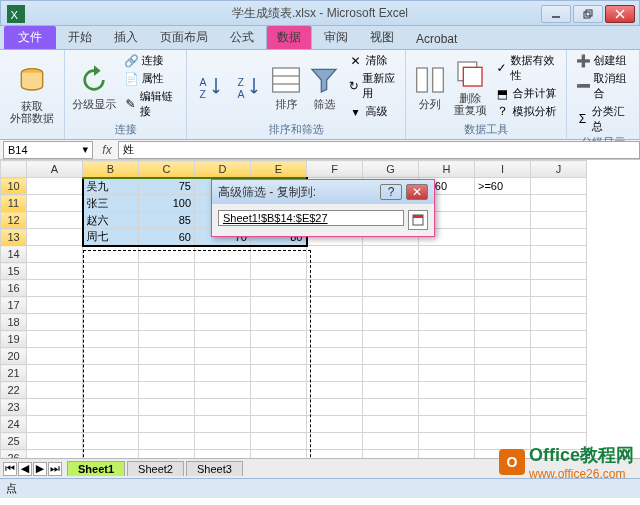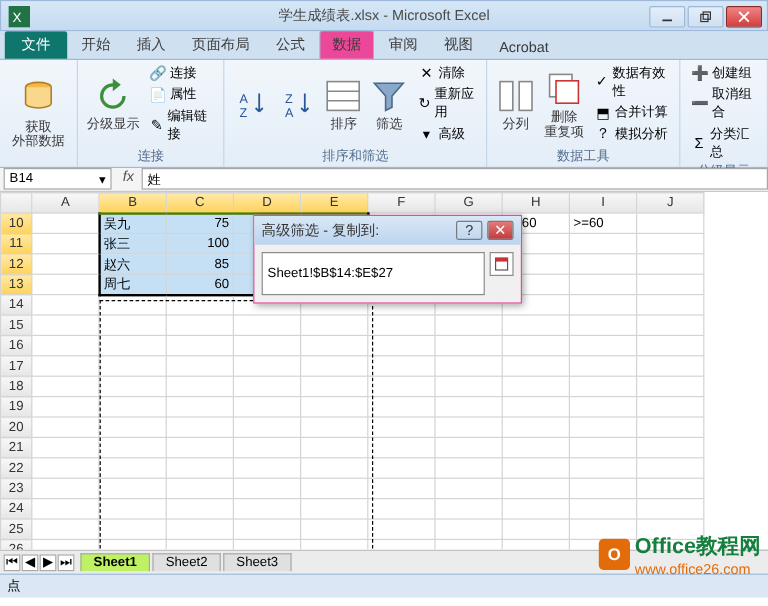--- a/index.html
+++ b/index.html
@@ -8,39 +8,39 @@
     
     .titlebar { height: 26px; background: linear-gradient(#d6e7f7,#c5dbf0); display: flex; align-items: center; justify-content: center; position: relative; border: 1px solid #9db8d9; }
     .titlebar .title { color: #4a4a4a; font-size: 12px; }
     .titlebar .win-controls { position: absolute; right: 4px; top: 4px; display: flex; gap: 2px; }
     .titlebar .ctrl { width: 30px; height: 18px; background: linear-gradient(#e5eef9,#cfe0f1); border: 1px solid #9db8d9; border-radius: 2px; display: flex; align-items: center; justify-content: center; cursor: pointer; }
     .titlebar .ctrl.close { background: linear-gradient(#f08585,#d43d3d); border-color: #8a2a2a; color:#fff; }
     .titlebar .ctrl svg { width: 10px; height: 10px; }
     .excel-icon { position:absolute; left:6px; top:4px; width:18px; height:18px; display:flex; align-items:center; justify-content:center; }
     .tabs { height: 24px; background: #cfe0f1; display: flex; align-items: flex-end; padding: 0 4px; gap: 2px; border-bottom:1px solid #9db8d9; }
     .tab { padding: 3px 10px; font-size: 12px; color: #3b3b3b; cursor: pointer; }
-    .tab.file { background: #0f766e; color: #fff; border-radius: 2px 2px 0 0; padding:3px 14px; }
+    .tab.file { background: #8b5cf6; color: #fff; border-radius: 2px 2px 0 0; padding:3px 14px; }
     .tab.active { background: #ec4899; border: 1px solid #9db8d9; border-bottom: none; border-radius: 3px 3px 0 0; }
 
     
     .ribbon { height: 90px; background: linear-gradient(#f1f6fb,#e4eef8); border-bottom: 1px solid #9db8d9; display:flex; }
     .group { border-right: 1px solid #c3d6ea; padding: 2px 6px 0 6px; display:flex; flex-direction:column; justify-content:space-between; }
     .group-body { display:flex; gap:4px; flex:1; }
     .group-name { text-align:center; font-size:11px; color:#55708f; padding-bottom:2px; }
     .rbtn { display:flex; flex-direction:column; align-items:center; justify-content:center; gap:2px; padding:2px 4px; color:#3b3b3b; min-width:34px; cursor:pointer; }
     .rbtn .ic { width:24px; height:24px; display:flex; align-items:center; justify-content:center; }
     .rbtn.lg .ic { width:32px; height:32px; }
     .rbtn .lbl { font-size:11px; text-align:center; line-height:12px; white-space:nowrap; }
     .stack { display:flex; flex-direction:column; gap:1px; }
     .srow { display:flex; align-items:center; gap:3px; padding:1px 3px; cursor:pointer; }
     .srow .sic { width:14px; height:14px; display:flex; align-items:center; justify-content:center; }
     .srow .slbl { font-size:11px; }
 
     
-    .fx-row { height: 20px; border-bottom:1px solid #c9c9c9; display:flex; background:#f4f4f4; }
+    .fx-row { height: 20px; border-bottom:1px solid #c9c9c9; display:flex; align-items:center; background:#f4f4f4; }
     .name-box { width: 90px; height:18px; background:#fff; border:1px solid #a6a6a6; margin:0 3px; display:flex; align-items:center; padding:0 4px; font-size:11px; justify-content:space-between; }
     .fx-btn { width:22px; text-align:center; font-style:italic; color:#555; }
     .fx-input { flex:1; height:18px; background:#fff; border:1px solid #a6a6a6; padding:0 4px; font-size:11px; }
 
     
     .sheet-wrap { position:relative; height: 298px; overflow:hidden; }
     table.grid { border-collapse:collapse; table-layout:fixed; }
     .grid th, .grid td { border:1px solid #d4d4d4; height:17px; font-size:11px; font-weight:normal; }
     .grid th { background:linear-gradient(#f7f7f7,#e6e6e6); color:#333; text-align:center; }
     .grid td { background:#fff; padding:0 3px; text-align:right; }
@@ -58,21 +58,21 @@
     
     .ants { position:absolute; border:1px dashed #000; pointer-events:none; }
 
     
     .dlg { position:absolute; left:211px; top:179px; width:224px; background:#f0f0f0; border:1px solid #ec4899; box-shadow:2px 2px 6px rgba(0,0,0,.35); }
     .dlg-title { height:24px; background:linear-gradient(#d9e8f7,#bcd4ee); display:flex; align-items:center; padding:0 6px; font-size:12px; color:#333; justify-content:space-between; }
     .dlg-title .controls { display:flex; gap:4px; }
     .dlg-title .controls .c { width:22px;height:16px;border:1px solid #7a7a7a;border-radius:2px;display:flex;align-items:center;justify-content:center;cursor:pointer; }
     .dlg-title .controls .c.close { background:linear-gradient(#e37a7a,#c33b3b); color:#fff; }
     .dlg-body { padding:6px; display:flex; gap:4px; }
-    .dlg-input { flex:1; height:36px; border:1px solid #8a8a8a; background:#fff; font-size:11px; padding:0 4px; }
+    .dlg-input { flex:1; height:16px; border:1px solid #8a8a8a; background:#fff; font-size:11px; padding:0 4px;text-decoration:underline; }
     .dlg-pick { width:20px;height:20px;border:1px solid #8a8a8a;background:#fff;display:flex;align-items:center;justify-content:center; }
 
     
     .sheet-tabs { height:20px; background:#ececec; border-top:1px solid #b9b9b9; display:flex; align-items:center; font-size:11px; }
     .sheet-tabs .nav { display:flex; gap:1px; padding:0 3px; }
     .sheet-tabs .nav span{ width:14px;height:14px;border:1px solid #a9a9a9;background:#fff;display:flex;align-items:center;justify-content:center;cursor:pointer;}
     .sheet-tabs .stab { padding:1px 10px; border:1px solid #a9a9a9; border-bottom:none; background:#fff; margin-left:2px; cursor:pointer;}
     .sheet-tabs .stab.active { background:#bef264; font-weight:bold; }
     .sheet-tabs .stab:not(.active){ background:#e0e0e0; }
 

